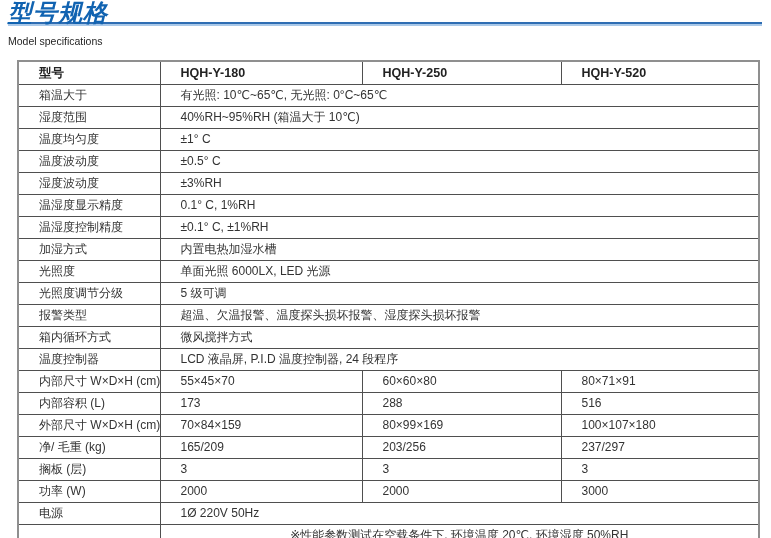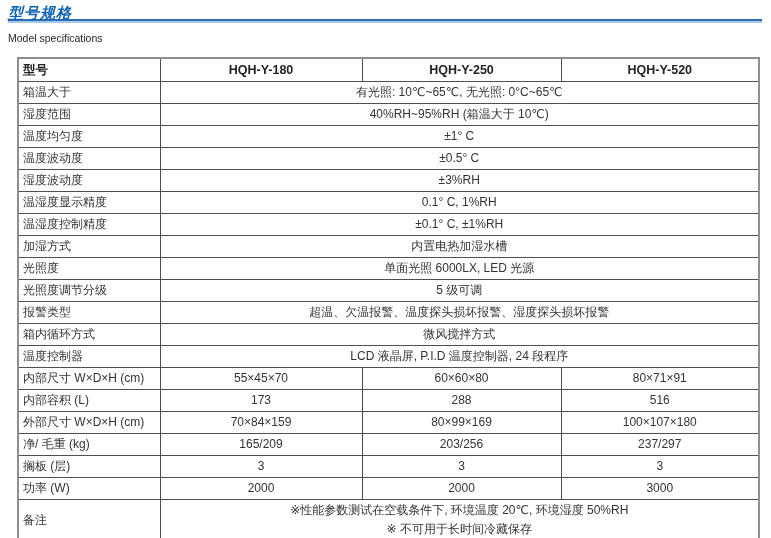--- a/index.html
+++ b/index.html
@@ -13,21 +13,21 @@
   }
   .page { position: relative; width: 771px; height: 538px; }
 
   
   .header { padding: 3px 0 0 8px; }
   .title {
     display: inline-block;
     color: #1163b1;
     font-weight: bold;
     font-style: italic;
-    font-size: 15px;
+    font-size: 24px;
     letter-spacing: 1px;
     position: relative;
     z-index: 2;
     line-height: 19px;
   }
   .rule { width: 754px; margin-top: -3px; position: relative; z-index: 1; }
   .rule-dark { height: 2px; background: #2e6db3; }
   .rule-light { height: 2px; background: #a9c8e8; }
   .subtitle {
     font-size: 10.5px;
@@ -43,27 +43,27 @@
     width: 741px;
     margin: 13px 0 0 17px;
     border: 2px solid #8f8f8f;
   }
   table.spec td {
     border: 1px solid #4f4f4f;
     font-size: 12px;
     color: #333333;
     height: 18px;
     line-height: 19px;
-    padding: 1px 4px;
+    padding: 1px 20px;
     vertical-align: middle;
     overflow: hidden;
     white-space: nowrap;
   }
   td.lbl { text-align: left; }
-  td.ctr { text-align: center; }
+  td.ctr { text-align: left; }
   tr.hdr td {
     font-weight: bold;
     color: #222222;
     font-size: 12.5px;
     height: 20px;
   }
   tr.note td { height: 38px; }
   tr.note .note-line { text-align: center; line-height: 19px; }
 </style>
 </head>
@@ -178,20 +178,24 @@
         <td class="ctr">3</td>
         <td class="ctr">3</td>
       </tr>
       <tr>
         <td class="lbl">功率 (W)</td>
         <td class="ctr">2000</td>
         <td class="ctr">2000</td>
         <td class="ctr">3000</td>
       </tr>
 
+      <tr>
+        <td class="lbl">电源</td>
+        <td class="ctr" colspan="3">1Ø 220V 50Hz</td>
+      </tr>
 
       <tr class="note">
         <td class="lbl">备注</td>
         <td colspan="3">
           <div class="note-line">※性能参数测试在空载条件下, 环境温度 20℃, 环境湿度 50%RH</div>
           <div class="note-line">※ 不可用于长时间冷藏保存</div>
         </td>
       </tr>
     </tbody>
   </table>

